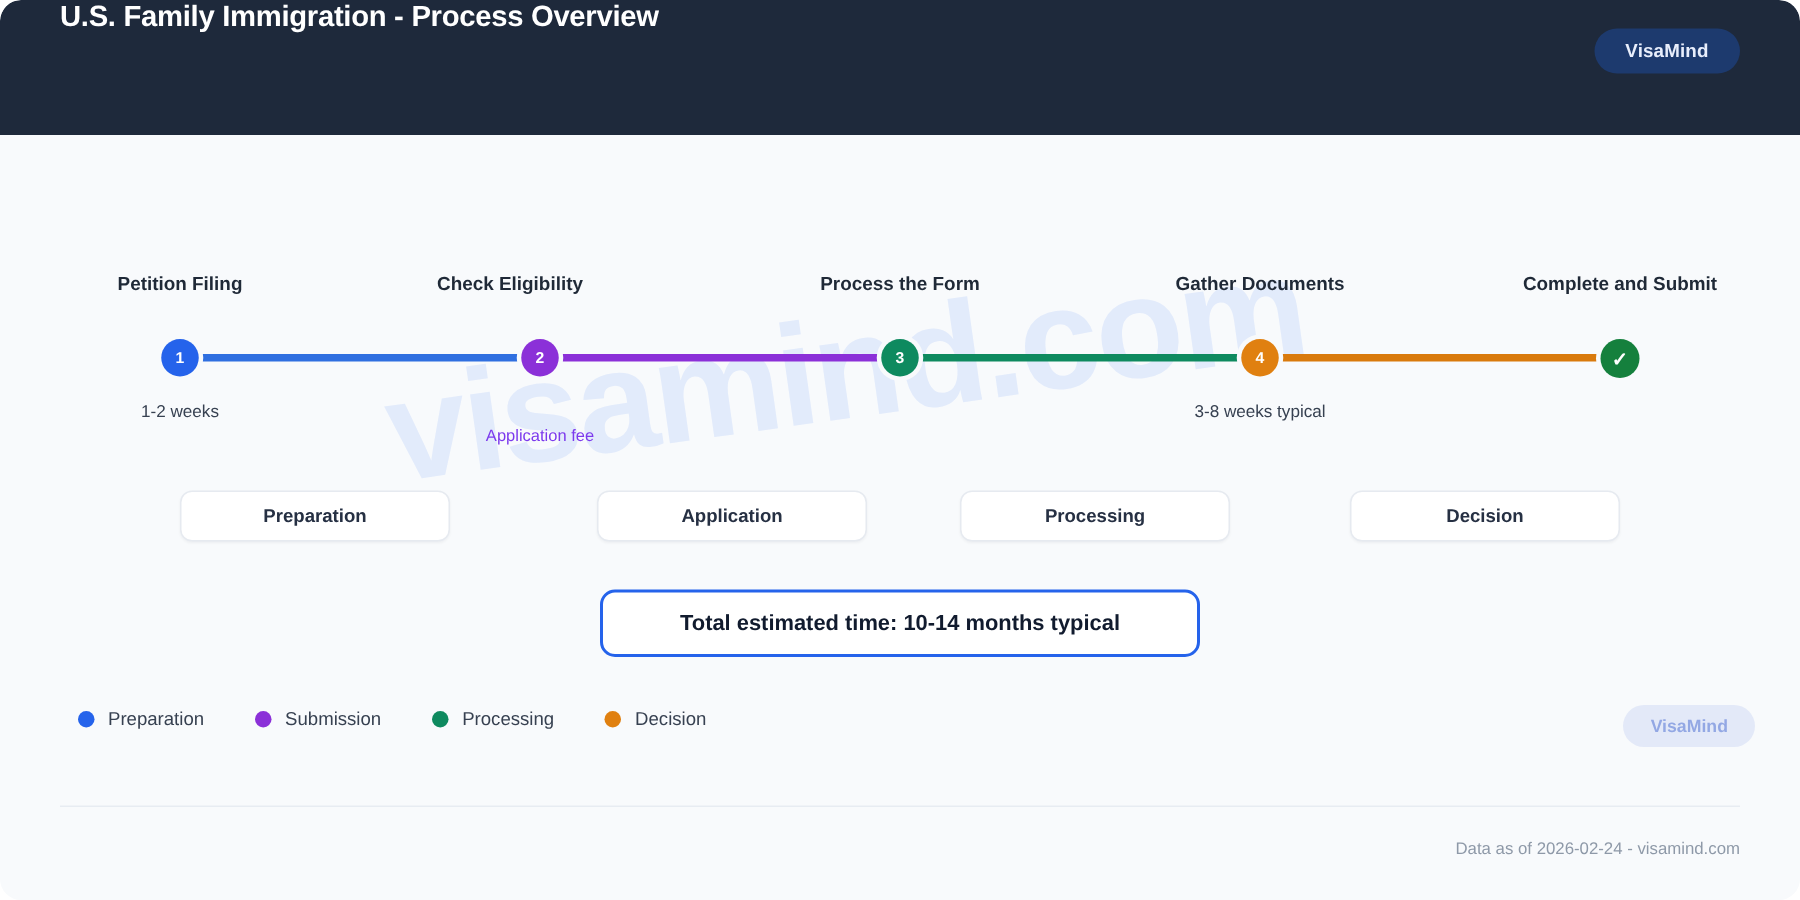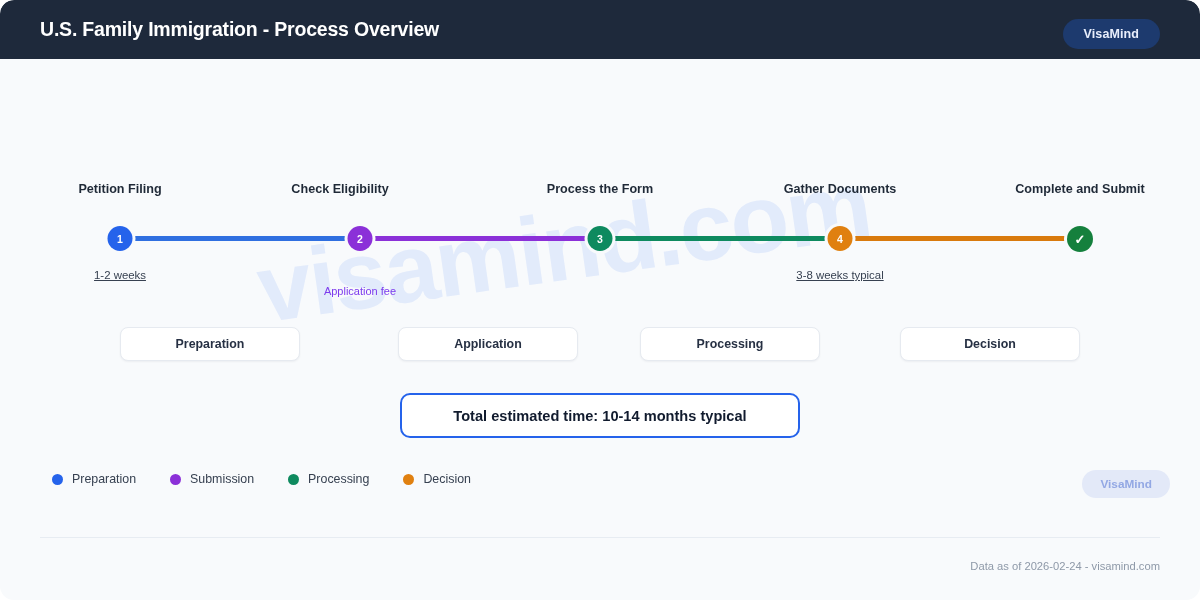--- a/index.html
+++ b/index.html
@@ -13,25 +13,25 @@
     position:relative;
     width:1200px; height:600px;
     background:#f8fafc;
     border-radius:14px;
     overflow:hidden;
   }
 
   
   .header {
     position:absolute; left:0; top:0;
-    width:1200px; height:59px;
+    width:1200px; height:90px;
     background:#1e293b;
     border-top-left-radius:14px;
     border-top-right-radius:14px;
-    display:flex; align-items:center;
+    display:flex; 
     padding:0 40px;
   }
   .header-title {
     color:#ffffff;
     font-size:19.5px;
     font-weight:bold;
     letter-spacing:-0.2px;
     white-space:nowrap;
   }
   .brand-pill {
@@ -101,21 +101,20 @@
   }
   .node.final { width:26px; height:26px; top:153px; }
   .node .check { font-size:13px; line-height:1; font-weight:bold; }
   .dur-label {
     position:absolute;
     top:196px;
     transform:translateX(-50%);
     font-size:11.4px;
     color:#374151;
     white-space:nowrap;
-    text-decoration:underline;
   }
   .note-label {
     position:absolute;
     top:212px;
     transform:translateX(-50%);
     font-size:11px;
     color:#7c3aed;
     white-space:nowrap;
   }
 

